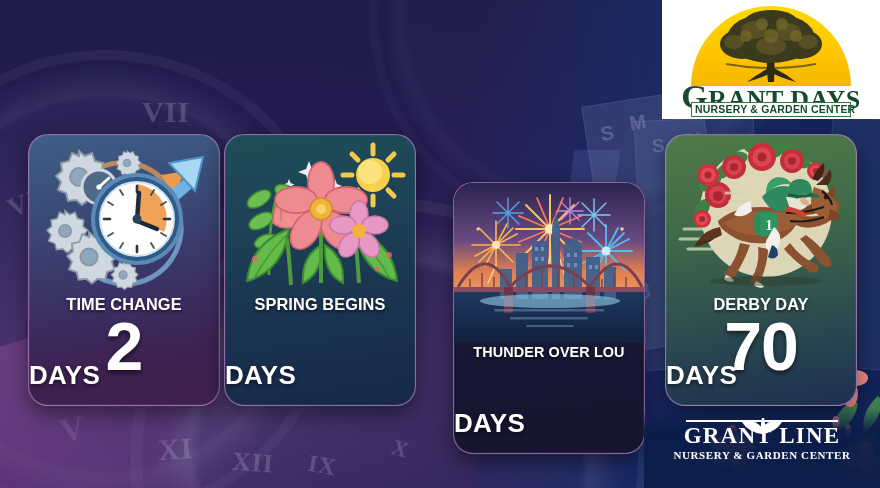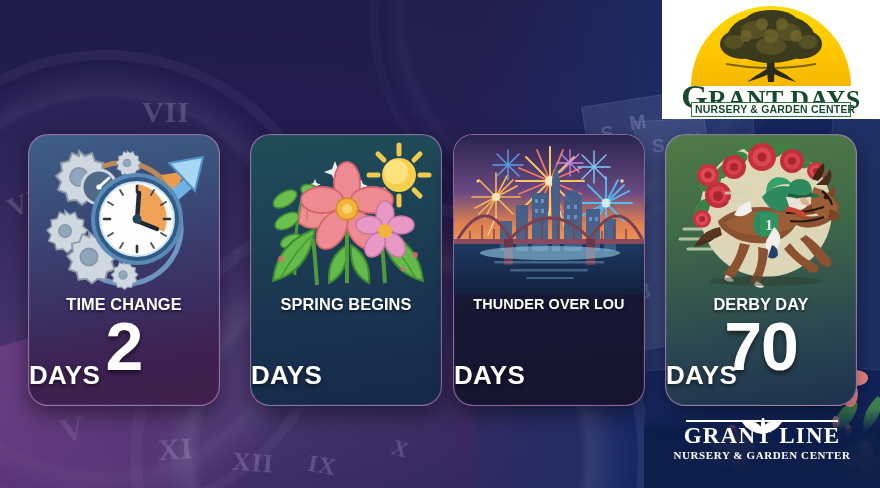--- a/index.html
+++ b/index.html
@@ -119,22 +119,22 @@
 
   
   .cards{ position:absolute; left:0; top:0; width:880px; height:488px; }
   .card{
     position:absolute; top:134px; width:192px; height:272px;
     border-radius:20px; overflow:hidden;
     border:1.6px solid rgba(186,132,200,.72);
     box-shadow:0 8px 22px rgba(0,0,0,.45), inset 0 0 0 1px rgba(255,255,255,.05);
   }
   .card-1{ left:28px;  background:linear-gradient(170deg,#3e5f86 0%, #3a4c78 26%, #3b2f63 60%, #3d2150 82%, #40204c 100%); }
-  .card-2{ left:250px; background:linear-gradient(172deg,#1f4d57 0%, #1d4356 30%, #1a3450 62%, #17284a 100%); }
-  .card-3{ left:453px; background:linear-gradient(175deg,#1b1b3d 0%, #191936 45%, #16142f 100%); }
+  .card-2{ left:224px; background:linear-gradient(172deg,#1f4d57 0%, #1d4356 30%, #1a3450 62%, #17284a 100%); }
+  .card-3{ left:453px; background:linear-gradient(175deg,#1b1b3d 0%, #191936 45%, #16142f 100%);margin-top:48px; }
   .card-4{ left:665px; background:linear-gradient(172deg,#4f7a48 0%, #3f6a48 34%, #2c4a50 70%, #1d3050 100%); }
 
   .art{ position:absolute; left:0; top:0; width:192px; height:160px; }
   .art svg{ display:block; }
 
   .card-label{
     position:absolute; left:0; right:0; top:160px; text-align:center;
     font-size:17px; font-weight:700; color:#fff; letter-spacing:.1px;
     text-shadow:0 2px 3px rgba(0,0,0,.55);
     transform:scaleX(.96);

